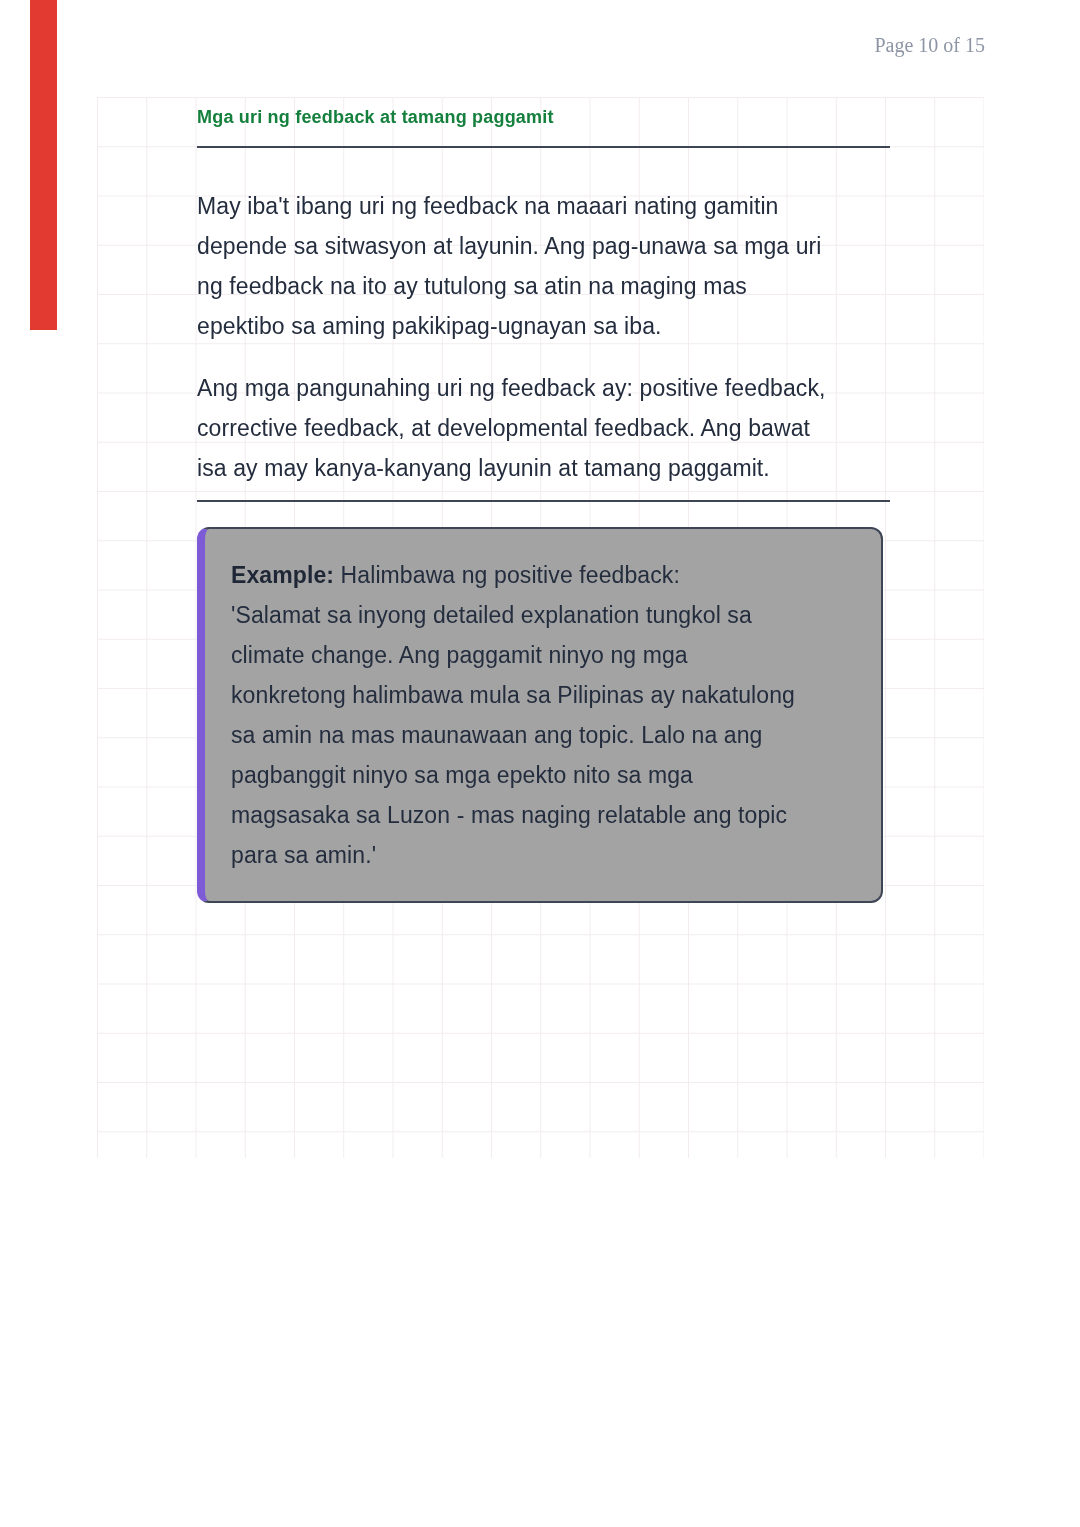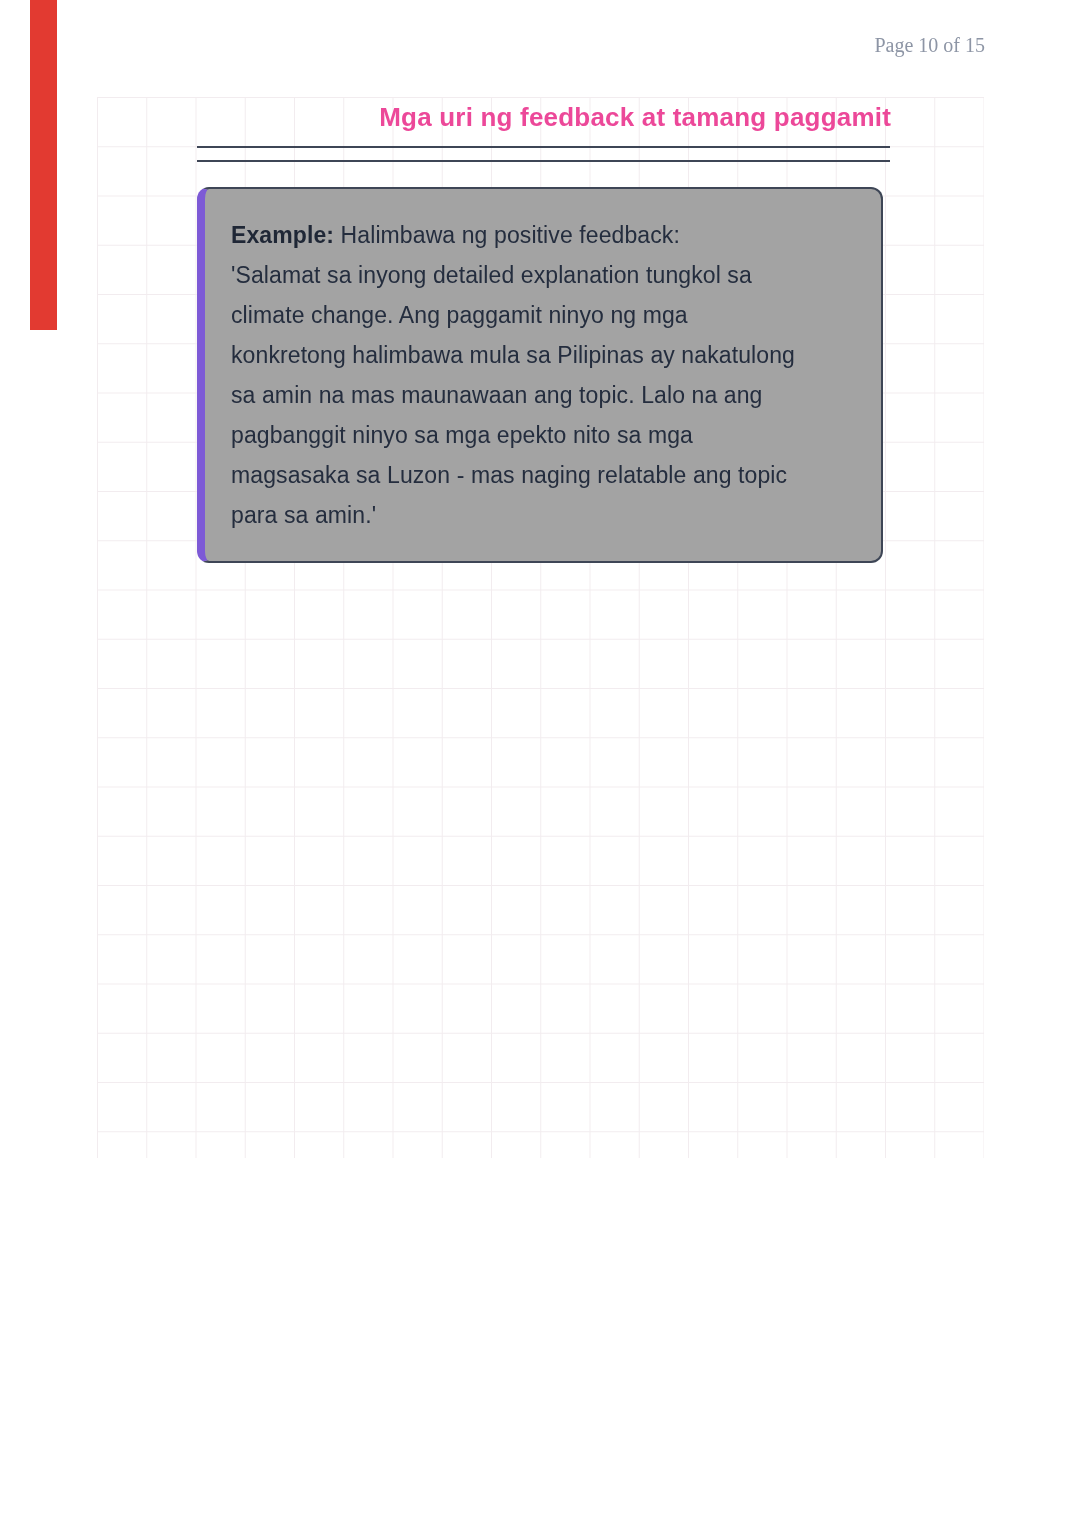--- a/index.html
+++ b/index.html
@@ -44,26 +44,25 @@
     font-family:"Liberation Serif", serif;
     font-size:20px;
     color:var(--muted_gray,#8d95a5);
   }
   .content{
     position:absolute;
     left:197px; top:100px;
     width:694px;
   }
   h1{
-    font-size:26px;
+    font-size:18px;
     line-height:34px;
     font-weight:bold;
-    color:#ec4899;
+    color:#15803d;
     letter-spacing:.2px;
-    text-align:right;
   }
   .rule{
     height:2px;
     background:var(--rule_dark,#3e4656);
     margin-top:12px;
     width:693px;
   }
   p.body{
     font-size:23px;
     line-height:40px;
@@ -117,20 +116,27 @@
 
   <div class="ribbon"></div>
 
   <div class="page-label">Page 10 of 15</div>
 
   <div class="content">
 
     <h1>Mga uri ng feedback at tamang paggamit</h1>
     <div class="rule"></div>
 
+    <p class="body p1">May iba't ibang uri ng feedback na maaari nating gamitin
+depende sa sitwasyon at layunin. Ang pag-unawa sa mga uri
+ng feedback na ito ay tutulong sa atin na maging mas
+epektibo sa aming pakikipag-ugnayan sa iba.</p>
+    <p class="body p2">Ang mga pangunahing uri ng feedback ay: positive feedback,
+corrective feedback, at developmental feedback. Ang bawat
+isa ay may kanya-kanyang layunin at tamang paggamit.</p>
 
     <div class="rule"></div>
 
 
     <div class="example-box">
       <p><strong>Example:</strong><span> Halimbawa ng positive feedback:
 'Salamat sa inyong detailed explanation tungkol sa
 climate change. Ang paggamit ninyo ng mga
 konkretong halimbawa mula sa Pilipinas ay nakatulong
 sa amin na mas maunawaan ang topic. Lalo na ang

